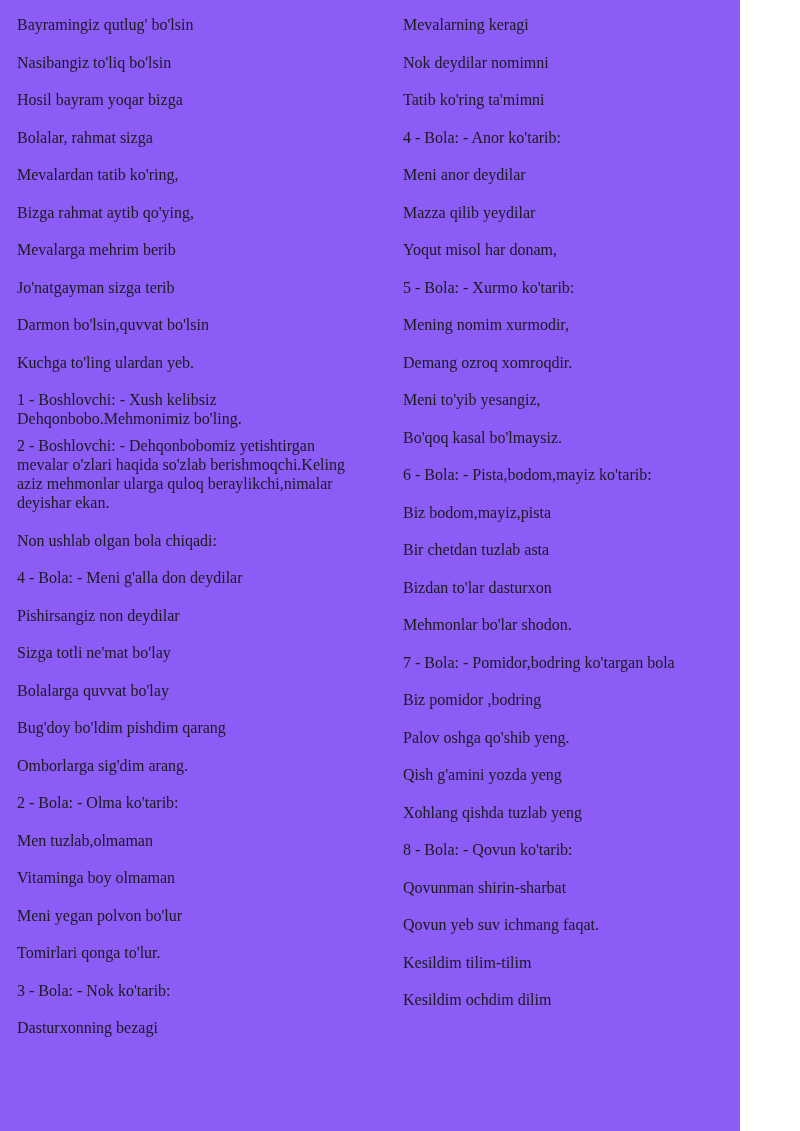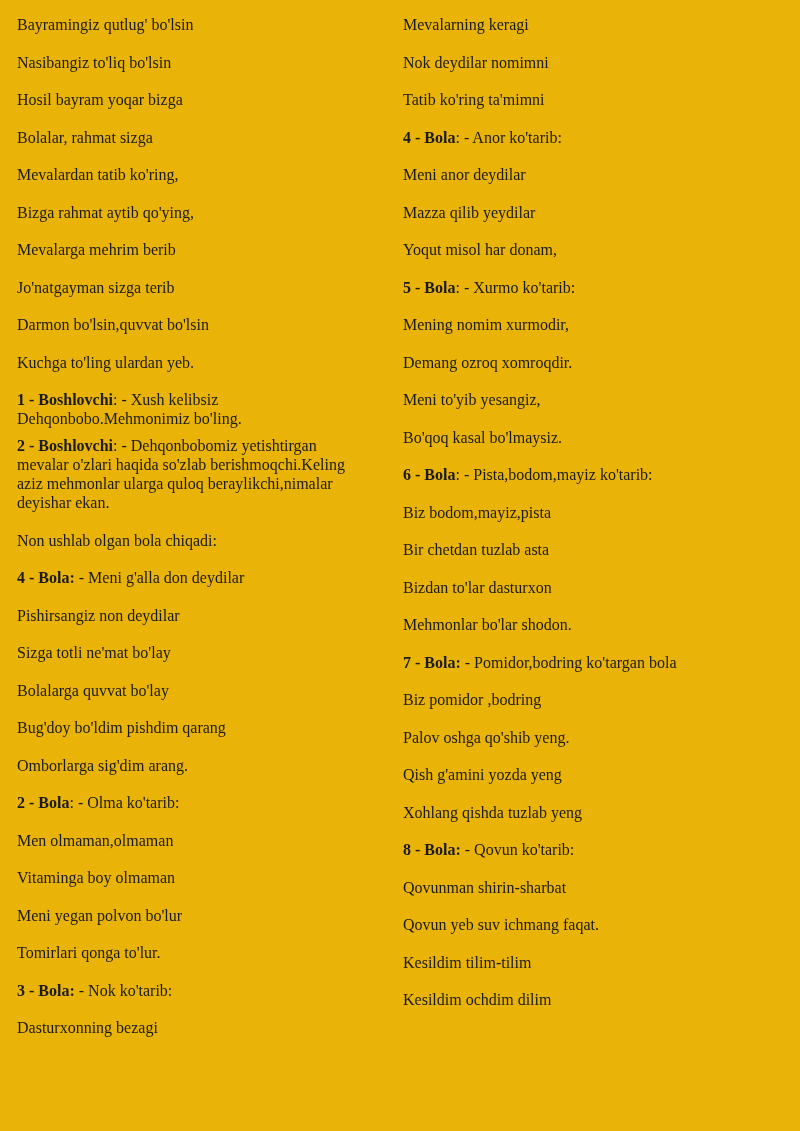--- a/index.html
+++ b/index.html
@@ -2,44 +2,44 @@
 <html><head>
 <meta charset="utf-8">
 <style>
   html, body {
     margin: 0;
     padding: 0;
     background: #ffffff;
   }
   .page {
     position: relative;
-    width: 800px;
+    width: 740px;
     height: 1131px;
-    background: #eab308;
+    background: #8b5cf6;
     overflow: hidden;
     font-family: "Liberation Serif", "DejaVu Serif", serif;
     font-size: 16px;
     line-height: 19px;
     color: #1b1b1b;
   }
   .col {
     position: absolute;
     top: 15px;
   }
   .col-left  { left: 17px;  width: 374px; }
   .col-right { left: 403px; width: 385px; }
   .col p {
     margin: 0 0 18.5px 0;
     padding: 0;
   }
   .col p.tight {
     margin-bottom: 8px;
   }
   .col b {
-    font-weight: bold;
+    font-weight: normal;
   }
 </style>
 </head>
 <body>
 
 <div class="page">
   <div class="col col-left">
       <p>Bayramingiz qutlug' bo'lsin</p>
       <p>Nasibangiz to'liq bo'lsin</p>
       <p>Hosil bayram yoqar bizga</p>
@@ -53,21 +53,21 @@
       <p class="tight"><b>1 - Boshlovchi</b>: - Xush kelibsiz<br>Dehqonbobo.Mehmonimiz bo'ling.</p>
       <p><b>2 - Boshlovchi</b>: - Dehqonbobomiz yetishtirgan<br>mevalar o'zlari haqida so'zlab berishmoqchi.Keling<br>aziz mehmonlar ularga quloq beraylikchi,nimalar<br>deyishar ekan.</p>
       <p>Non ushlab olgan bola chiqadi:</p>
       <p><b>4 - Bola:</b> - Meni g'alla don deydilar</p>
       <p>Pishirsangiz non deydilar</p>
       <p>Sizga totli ne'mat bo'lay</p>
       <p>Bolalarga quvvat bo'lay</p>
       <p>Bug'doy bo'ldim pishdim qarang</p>
       <p>Omborlarga sig'dim arang.</p>
       <p><b>2 - Bola</b>: - Olma ko'tarib:</p>
-      <p>Men olmaman,olmaman</p>
+      <p>Men tuzlab,olmaman</p>
       <p>Vitaminga boy olmaman</p>
       <p>Meni yegan polvon bo'lur</p>
       <p>Tomirlari qonga to'lur.</p>
       <p><b>3 - Bola:</b> - Nok ko'tarib:</p>
       <p>Dasturxonning bezagi</p>
     </div>
   <div class="col col-right">
       <p>Mevalarning keragi</p>
       <p>Nok deydilar nomimni</p>
       <p>Tatib ko'ring ta'mimni</p>

